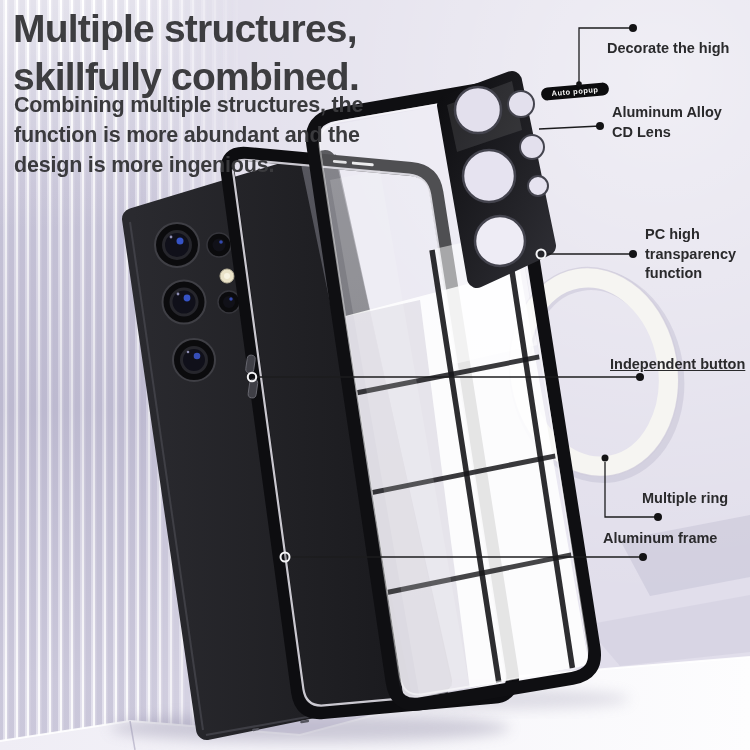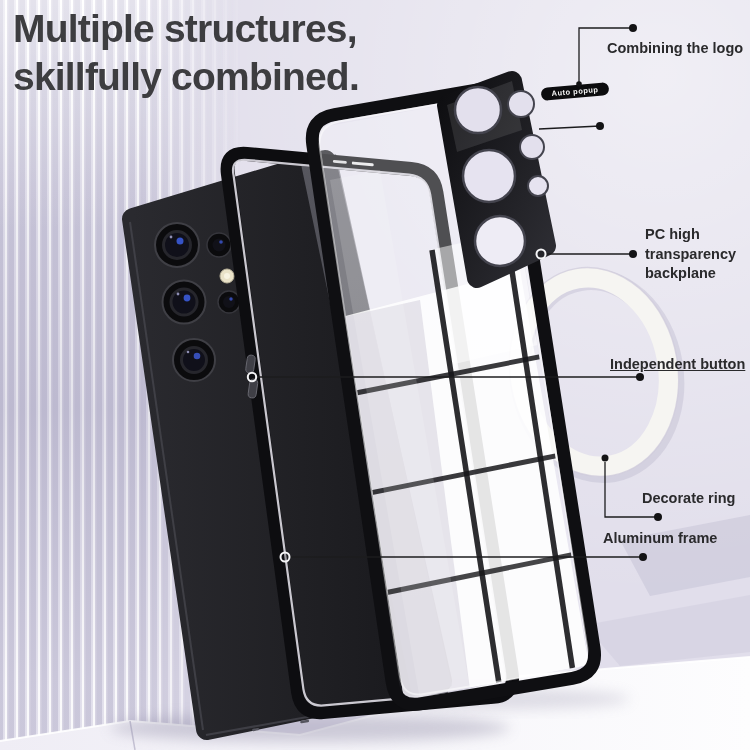--- a/index.html
+++ b/index.html
@@ -194,20 +194,23 @@
         <circle cx="500" cy="241" r="25" fill="#eeecf5" stroke="#44444e" stroke-width="2.5"></circle>
         <circle cx="521" cy="104" r="13" fill="#e3e0ed" stroke="#44444e" stroke-width="2"></circle>
         <circle cx="532" cy="147" r="12" fill="#e3e0ed" stroke="#44444e" stroke-width="2"></circle>
         <circle cx="538" cy="186" r="10" fill="#e6e3f0" stroke="#44444e" stroke-width="2"></circle>
       </g>
     </g>
   </svg>
 
   <div class="txt title">Multiple structures,
 skillfully combined.</div>
+  <div class="txt para">Combining multiple structures, the
+function is more abundant and the
+design is more ingenious.</div>
 
   <div class="autopopup">
     <span>Auto popup</span>
   </div>
 
   <svg class="ovl" width="750" height="750" viewBox="0 0 750 750">
     <g stroke="#1c1c1e" stroke-width="1.3" fill="none">
       <path d="M633,28 L579,28 L579,82"></path>
       <path d="M600,126 L539,129"></path>
       <path d="M633,254 L546,254"></path>
@@ -225,21 +228,23 @@
       <circle cx="605" cy="458" r="3.5"></circle>
       <circle cx="643" cy="557" r="4"></circle>
     </g>
     <g fill="rgba(20,20,24,0.25)" stroke="#f5f5f7" stroke-width="2">
       <circle cx="541" cy="254" r="4.5"></circle>
       <circle cx="252" cy="377" r="4.2"></circle>
       <circle cx="285" cy="557" r="4.5"></circle>
     </g>
   </svg>
 
-  <div class="label" id="lb-decorate">Combining the logo</div>
+  <div class="label" id="lb-decorate">Decorate the high</div>
+  <div class="label" id="lb-cdlens">Aluminum Alloy
+CD Lens</div>
   <div class="label" id="lb-backplane">PC high
 transparency
-backplane</div>
+function</div>
   <div class="label" id="lb-button">Independent button</div>
-  <div class="label" id="lb-ring">Decorate ring</div>
+  <div class="label" id="lb-ring">Multiple ring</div>
   <div class="label" id="lb-frame">Aluminum frame</div>
 
 </div>
 
 </body></html>

